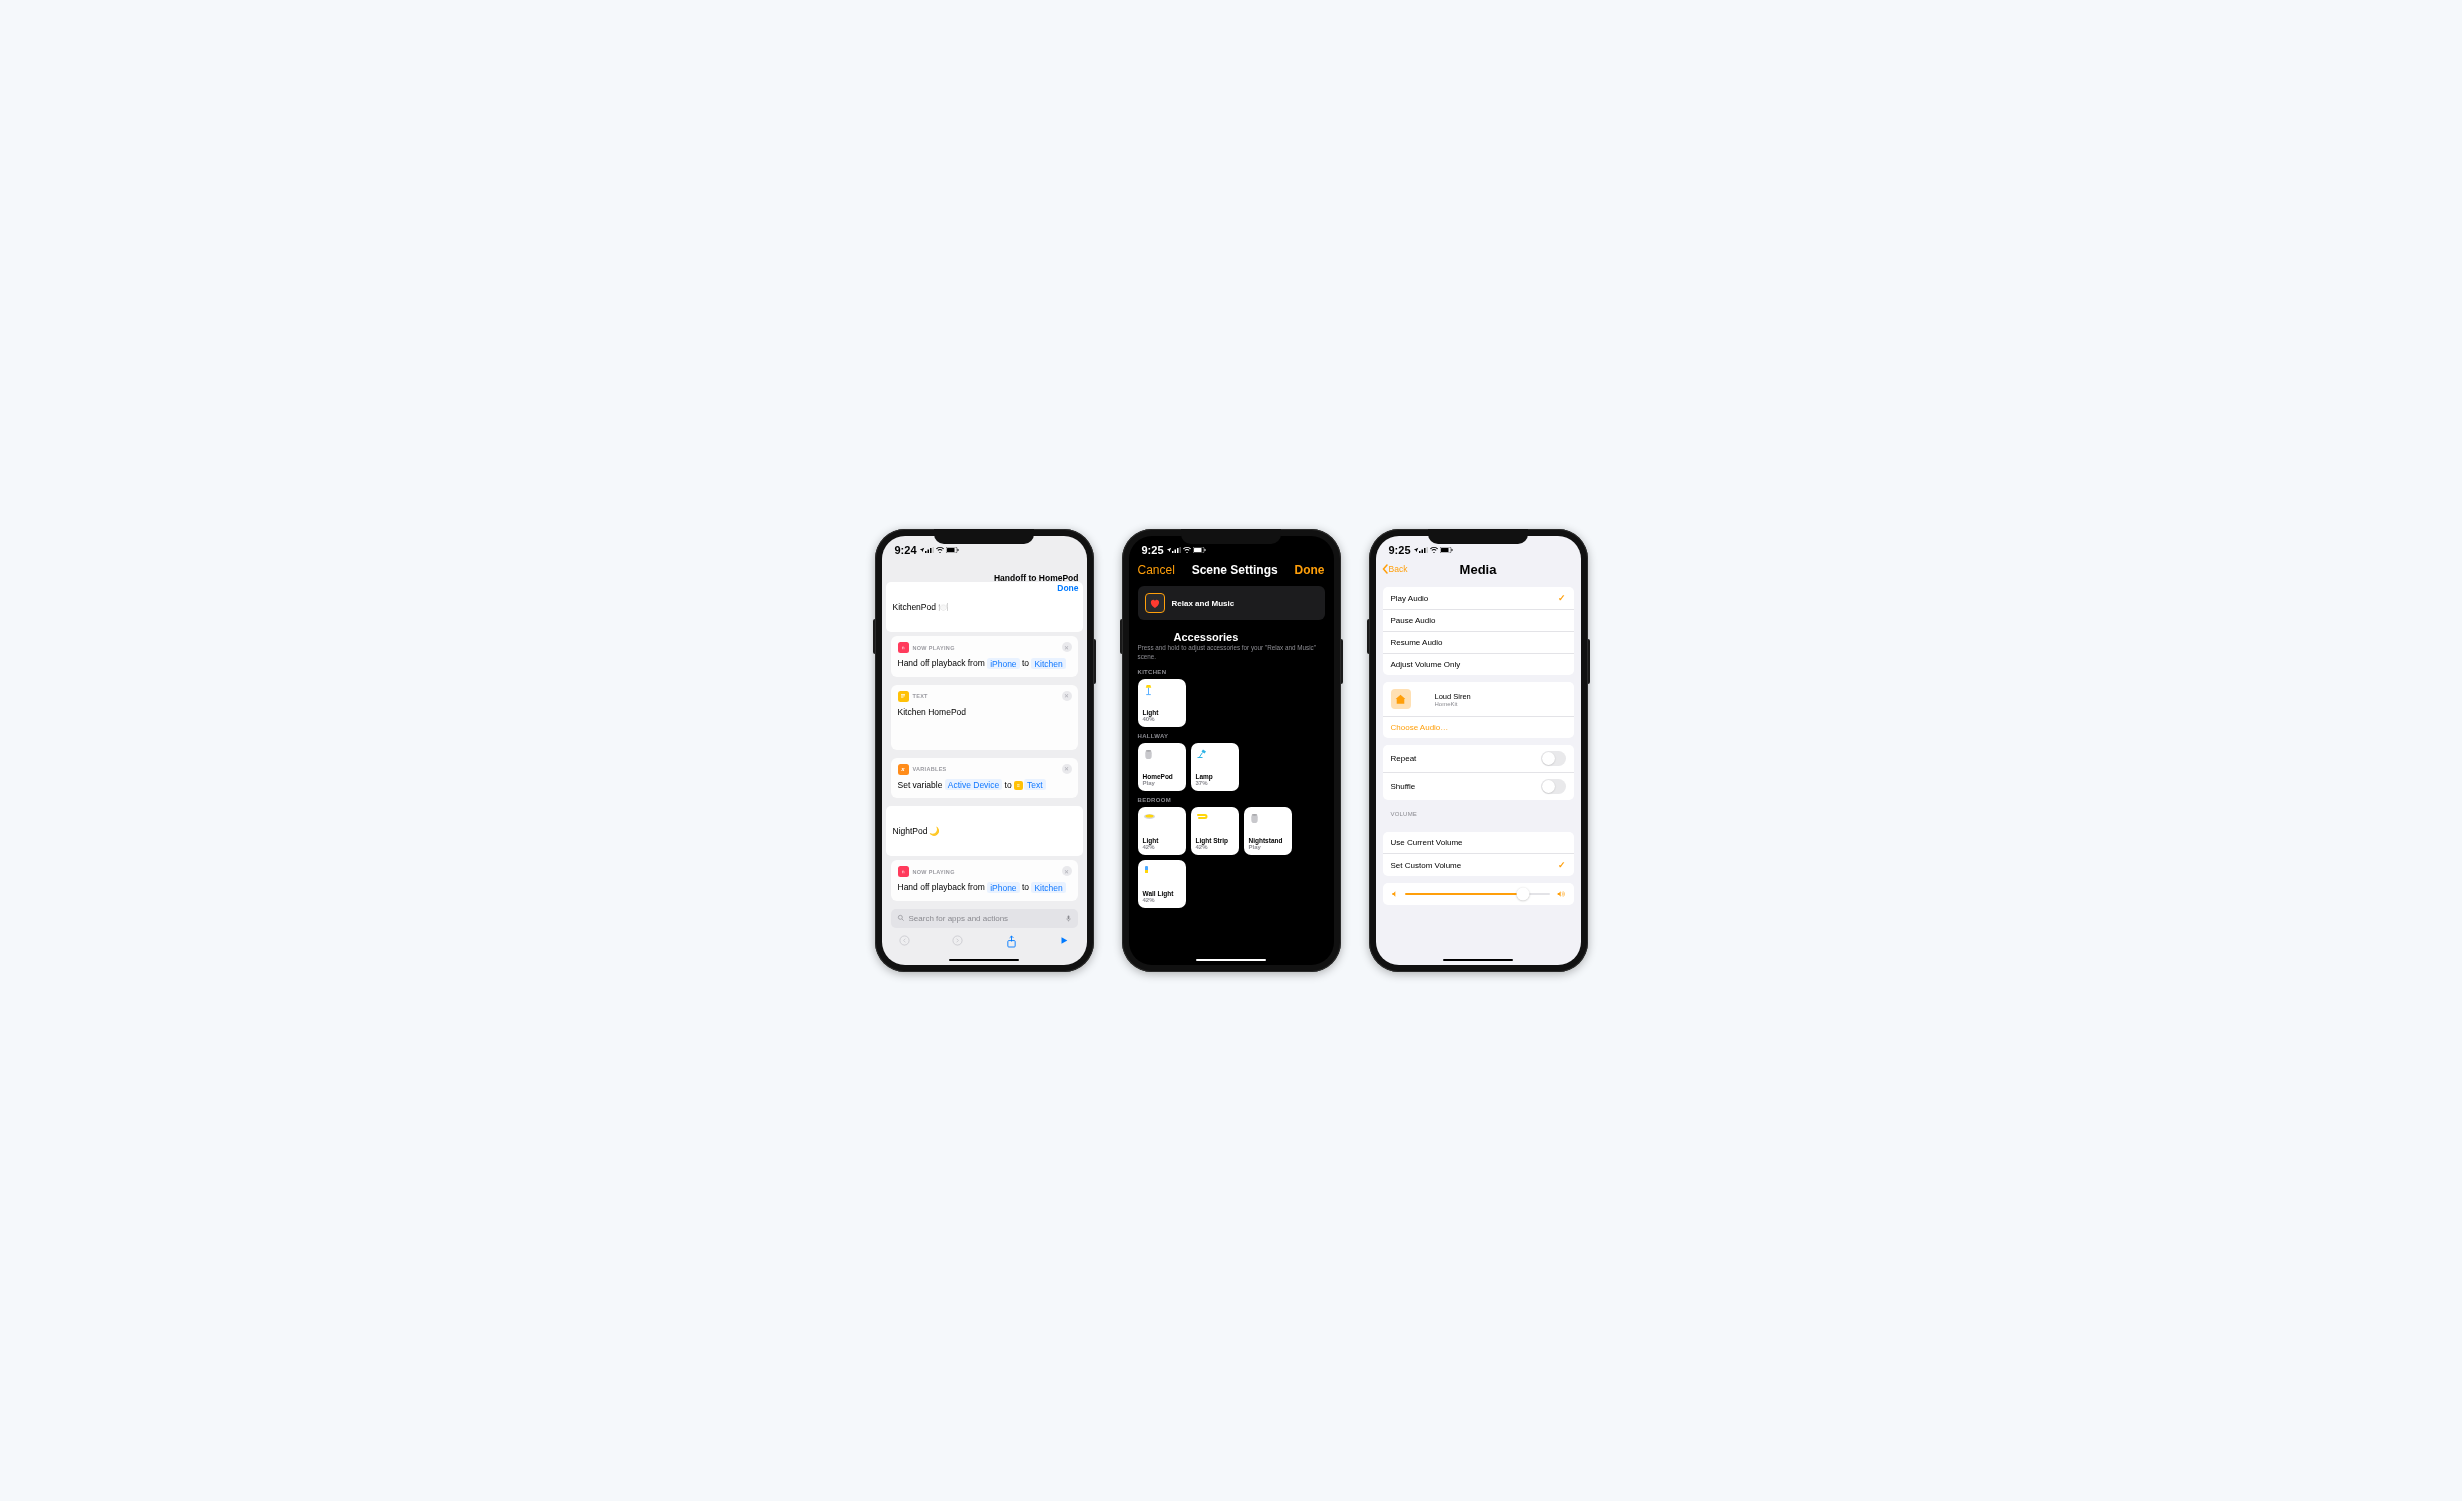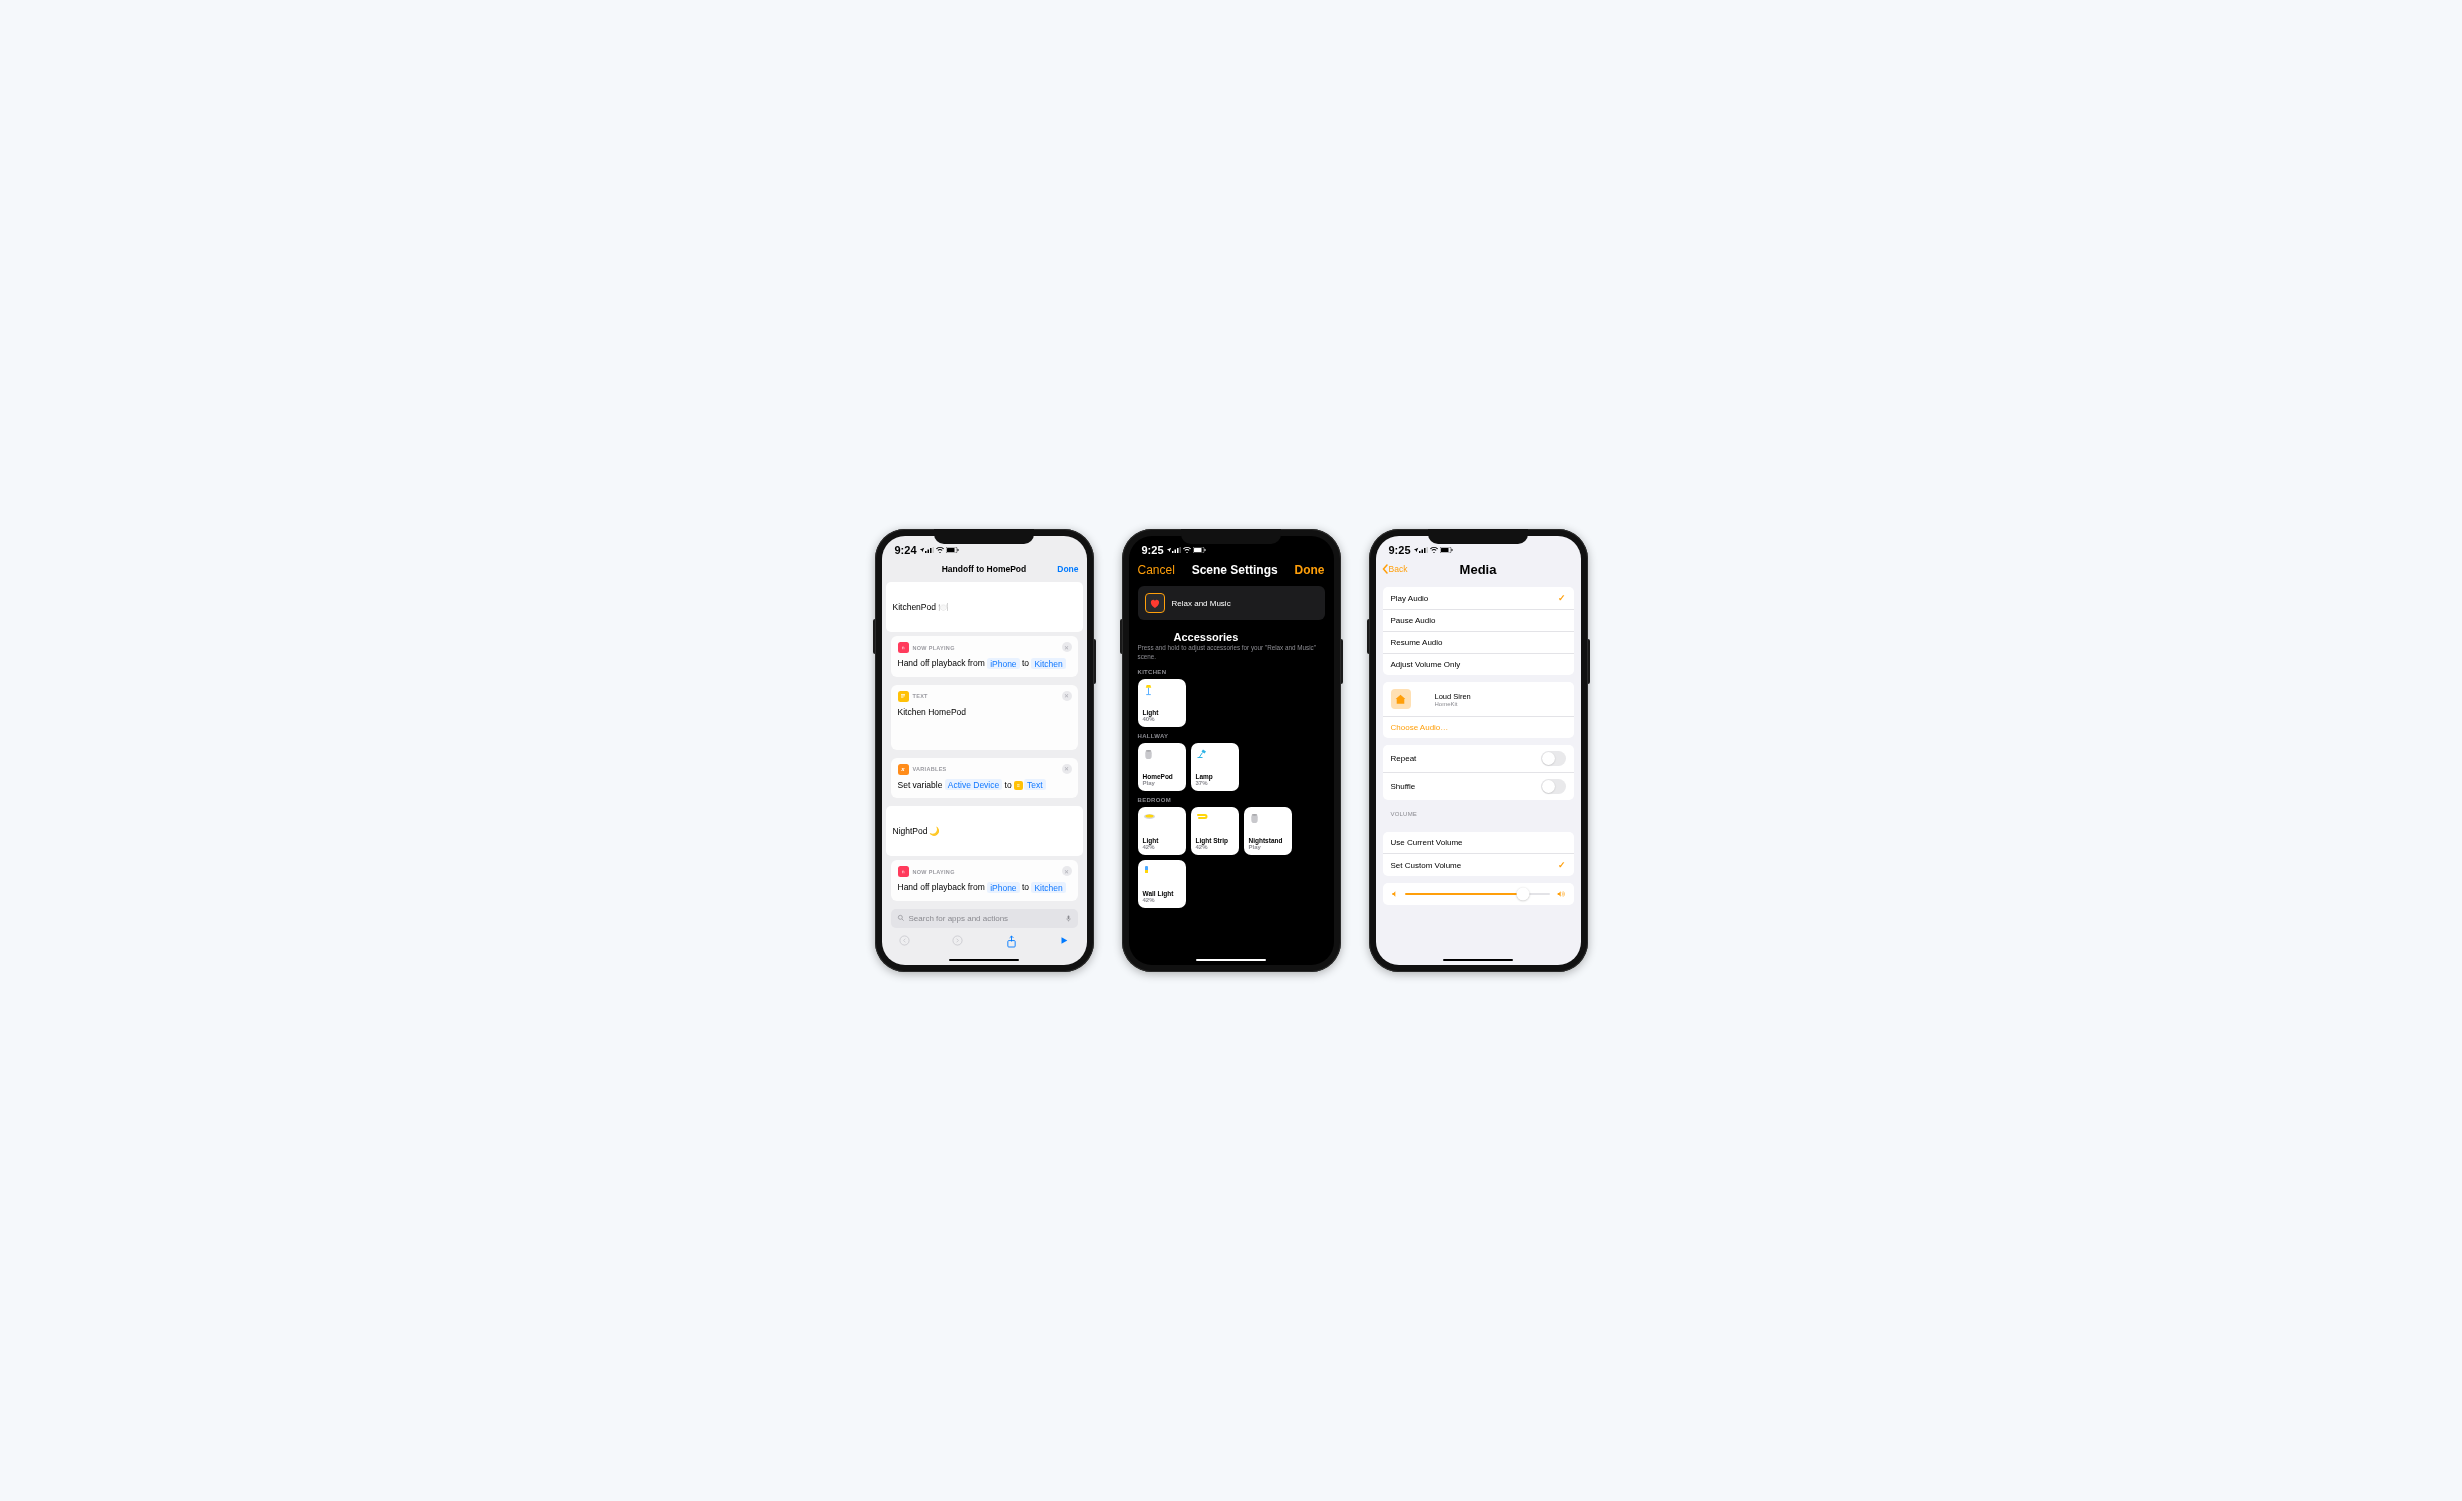--- a/index.html
+++ b/index.html
@@ -9,21 +9,21 @@
   .phone::after{content:"";position:absolute;right:-2px;top:110px;width:2px;height:45px;background:#1a1a1a;border-radius:0 2px 2px 0;}
   .screen { width:100%; height:100%; border-radius:23px; overflow:hidden; position:relative; }
   .notch { position:absolute; top:0; left:50%; transform:translateX(-50%); width:100px; height:15px; background:#111; border-radius:0 0 10px 10px; z-index:50; }
   .status { display:flex; align-items:center; padding:6px 13px 0; height:22px; font-size:11px; font-weight:700; }
   .status .time{display:flex;align-items:center;gap:2px;}
   .status-icons{display:flex;align-items:center;gap:2px;}
   .home-ind{position:absolute;bottom:4px;left:50%;transform:translateX(-50%);width:70px;height:2.5px;border-radius:1.5px;}
 
   
   .p1 .screen{background:#eeeef0;color:#000;}
-  .nav{display:flex;justify-content:space-between;align-items:center;padding:5px 8px;height:22px;font-size:8.5px;}
+  .nav{display:flex;justify-content:space-between;align-items:flex-end;padding:5px 8px;height:22px;font-size:8.5px;flex-direction:column;}
   .nav .title{font-weight:600;flex:1;text-align:center;}
   .nav .btn{color:#007aff;font-weight:600;min-width:30px;}
   .p1-body{padding:0 4px;overflow:hidden;}
   .shortcut-head{background:#fff;border-radius:5px;padding:20px 7px;margin:2px 0 4px;font-size:8.5px;}
   .card{background:#fdfdfd;border-radius:6px;padding:6px 7px;margin:0 5px 8px;position:relative;}
   .card-head{display:flex;align-items:center;gap:4px;margin-bottom:4px;}
   .card-icon{width:11px;height:11px;border-radius:2.5px;display:flex;align-items:center;justify-content:center;color:#fff;font-size:6px;font-weight:700;}
   .card-label{font-size:5.5px;letter-spacing:0.3px;color:#9a9aa0;font-weight:600;}
   .card-close{position:absolute;right:6px;top:6px;width:10px;height:10px;border-radius:5px;background:#e9e9ec;display:flex;align-items:center;justify-content:center;color:#aeaeb5;font-size:6px;}
   .sentence{font-size:8.5px;line-height:1.6;}
@@ -235,21 +235,21 @@
       <div class="t">Scene Settings</div>
       <div class="orange" style="font-weight:600">Done</div>
     </div>
     <div class="p2-body">
       <div class="scene-row">
         <div class="heart-box">
           <svg width="11" height="11" viewBox="0 0 24 24">
               <path fill="#ff3b30" d="M12 21s-8-5-8-12a5 5 0 019-3 5 5 0 019 3c0 7-8 12-8 12z"></path>
             </svg>
         </div>
-        <div style="font-weight:400;font-size:8px">Relax and Music</div>
+        <div style="font-weight:700;font-size:8px">Relax and Music</div>
       </div>
       <div class="sect-title">Accessories</div>
       <div class="sect-sub">Press and hold to adjust accessories for your "Relax and Music" scene.</div>
       <div id="rooms-container">
           <div class="room-lbl">KITCHEN</div>
           <div class="tiles">
             <div class="tile">
               <div class="ic">
                 <svg width="11" height="13" viewBox="0 0 24 28">
                   <path fill="#ffd60a" d="M8 2h8l2 6H6z"></path>

